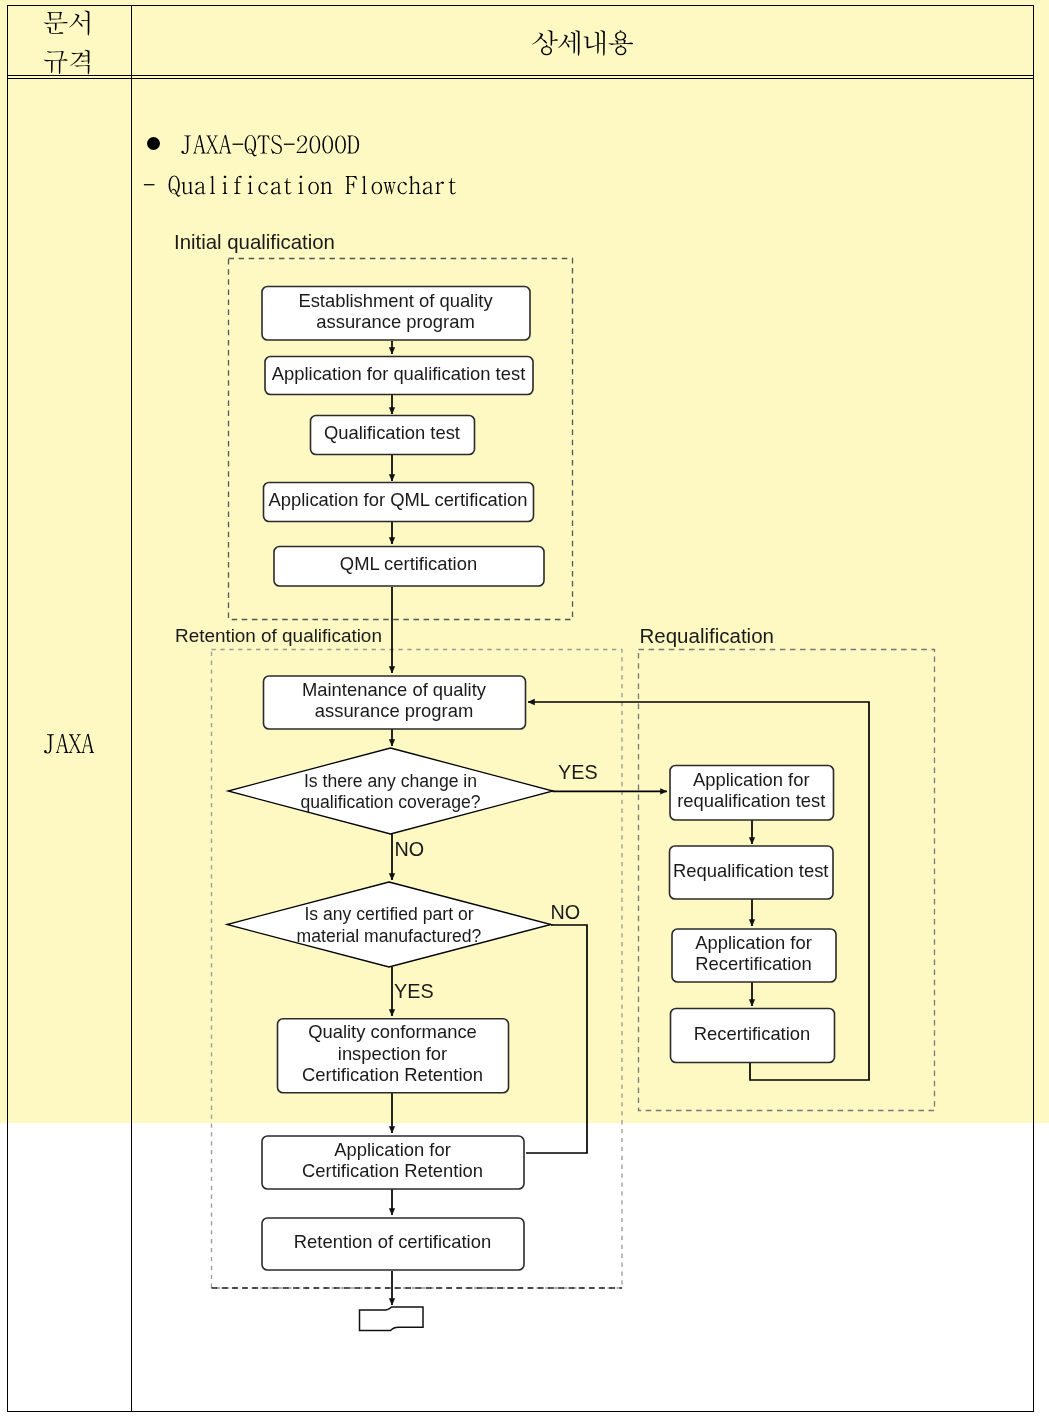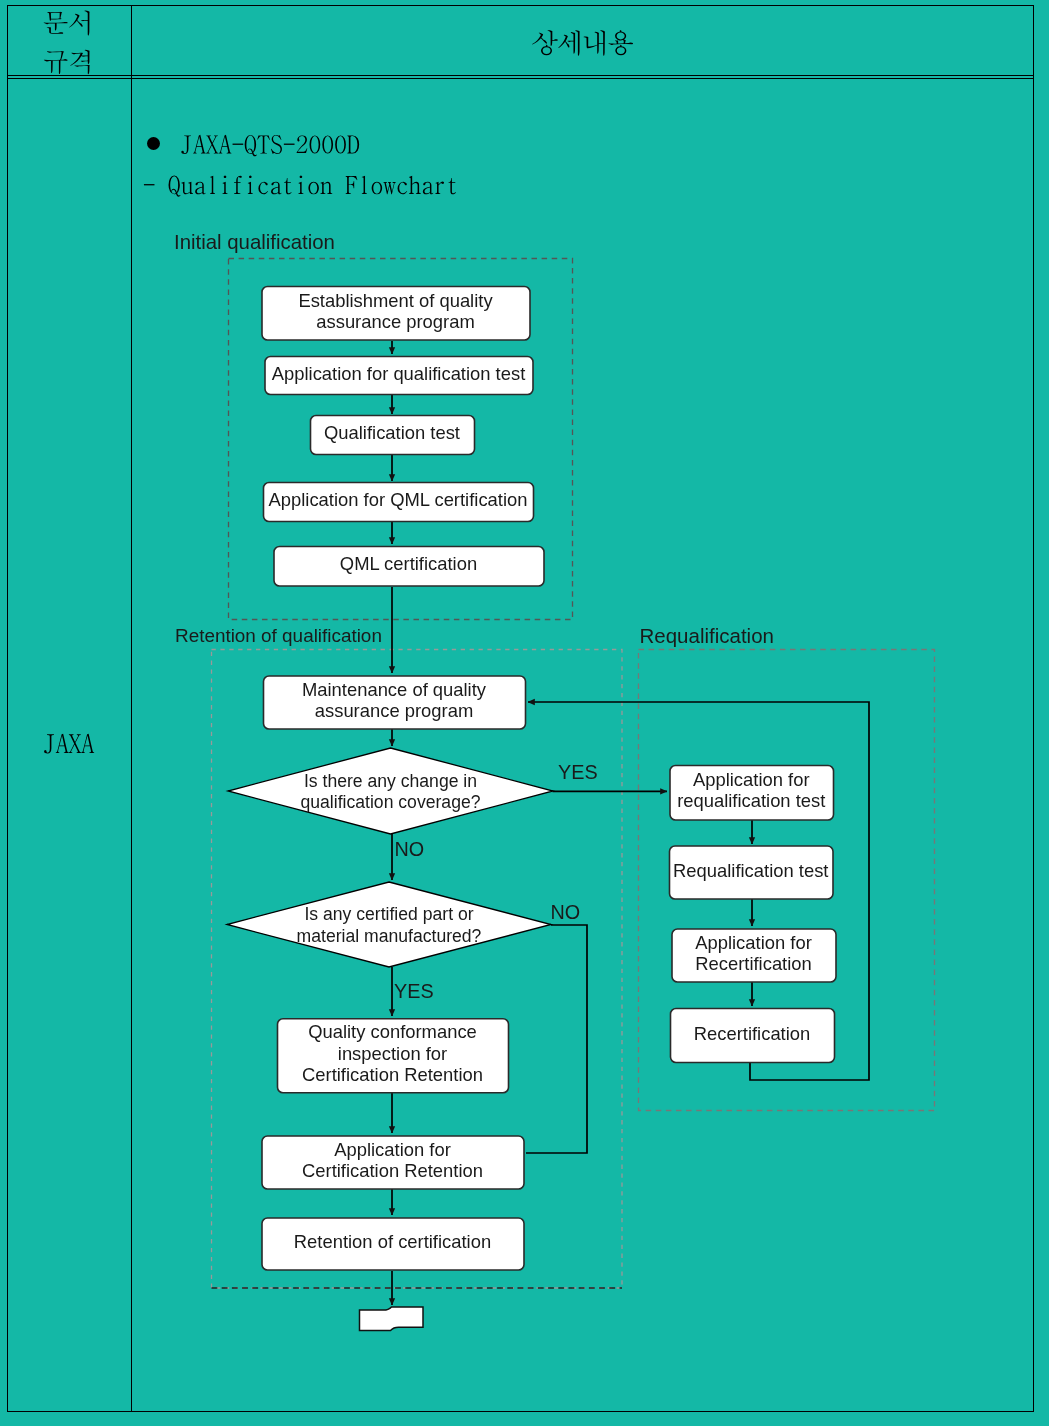--- a/index.html
+++ b/index.html
@@ -1,18 +1,18 @@
 <!DOCTYPE html>
 <html><head>
 <meta charset="utf-8">
 <style>
   html,body{margin:0;padding:0;background:#ffffff;}
   body{width:1049px;height:1426px;position:relative;overflow:hidden;
        font-family:"Liberation Sans",sans-serif;color:#000;}
-  .page{position:absolute;left:0;top:0;width:1049px;height:1426px;background:#14b8a6;}
+  .page{position:absolute;left:0;top:0;width:1049px;height:1123px;background:#fef9c3;}
 
   
   .tbl-outer{position:absolute;left:7px;top:5px;width:1027px;height:1407px;
              border:1.5px solid #000;box-sizing:border-box;}
   .col-div{position:absolute;left:130.6px;top:5px;width:1.5px;height:1407px;background:#000;}
   .hdr-line1{position:absolute;left:7px;top:74.6px;width:1027px;height:1.5px;background:#000;}
   .hdr-line2{position:absolute;left:7px;top:77.7px;width:1027px;height:1.5px;background:#000;}
   #kosvg{position:absolute;left:0;top:0;}
 
   .bullet{position:absolute;left:146.5px;top:136.5px;width:13px;height:13px;border-radius:50%;background:#000;}

